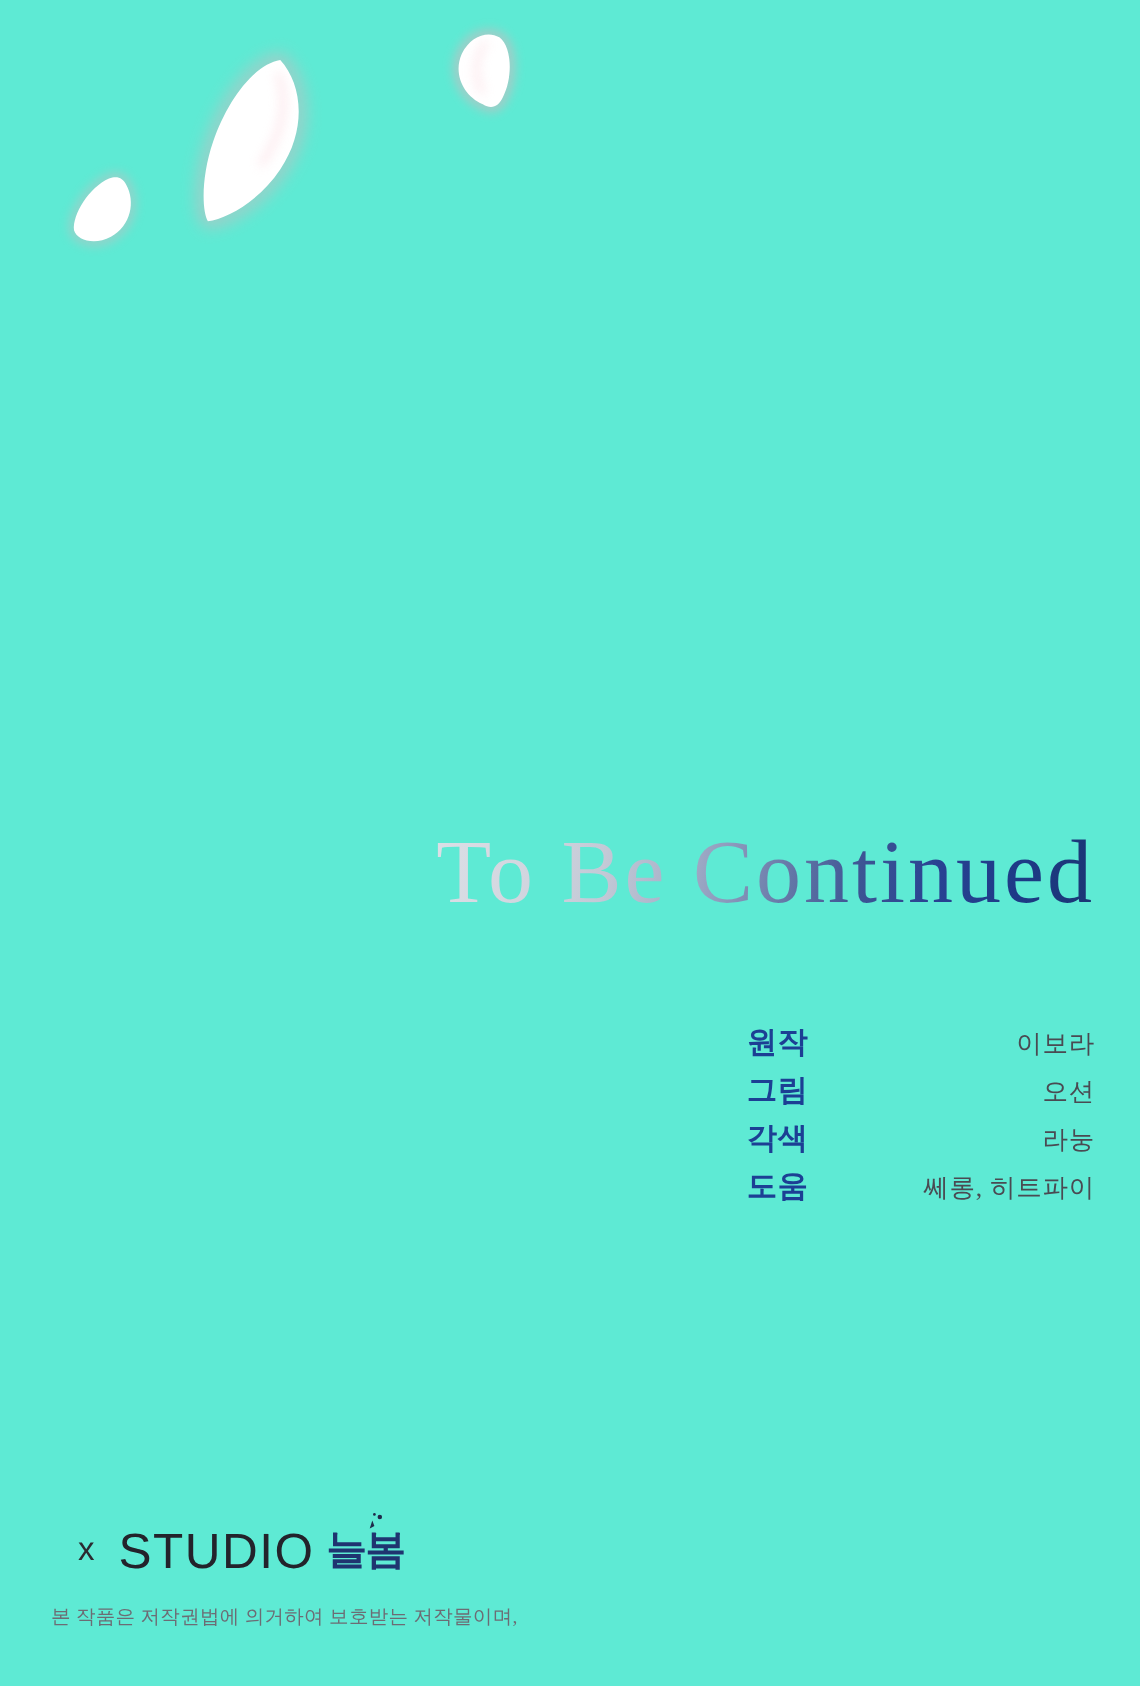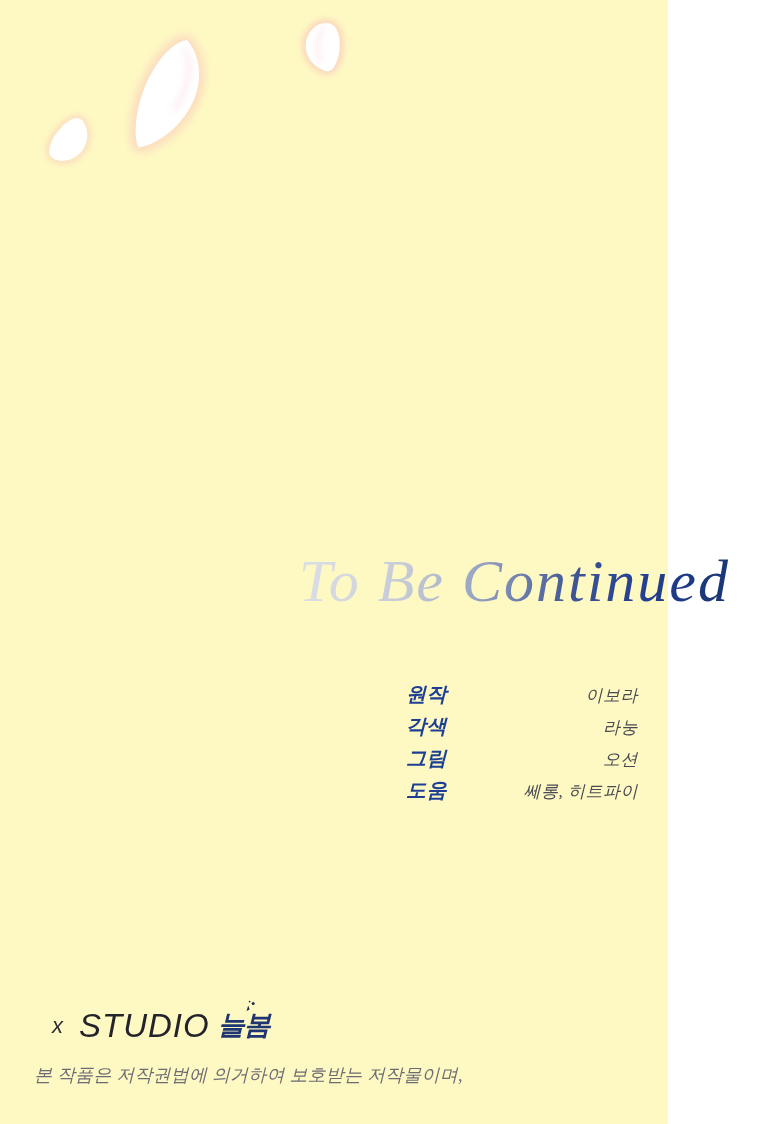--- a/index.html
+++ b/index.html
@@ -4,23 +4,22 @@
 <style>
   * { margin:0; padding:0; box-sizing:border-box; }
   html, body {
     width:760px; height:1124px;
     background:#ffffff;
     font-family:"Liberation Serif", serif;
     overflow:hidden;
   }
   .page {
     position:relative;
-    width:668px; height:1124px;
-    background:#fef9c3;
-    font-style:italic;
+    width:760px; height:1124px;
+    background:#5eead4;
   }
 
   
   .petals {
     position:absolute;
     left:0; top:0;
     width:460px; height:210px;
     pointer-events:none;
   }
 
@@ -139,21 +138,21 @@
     font-weight:700;
     color:#1f3470;
     letter-spacing:-1px;
     line-height:1;
     margin-left:8px;
   }
 
   
   .copyright {
     font-family:"Liberation Serif", serif;
-    font-size:18px;
+    font-size:13px;
     font-weight:400;
     color:#6c6c74;
     line-height:1.45;
     letter-spacing:0.2px;
   }
   .copyright div { white-space:nowrap; }
 </style>
 </head>
 <body>
 
@@ -190,26 +189,26 @@
   <div class="tbc-wrap">
     <span class="tbc">To Be Continued</span>
   </div>
 
   <div class="credits">
     <div class="credit-row">
       <span class="credit-label">원작</span>
       <span class="credit-value">이보라</span>
     </div>
     <div class="credit-row">
+      <span class="credit-label">그림</span>
+      <span class="credit-value">오션</span>
+    </div>
+    <div class="credit-row">
       <span class="credit-label">각색</span>
       <span class="credit-value">라눙</span>
-    </div>
-    <div class="credit-row">
-      <span class="credit-label">그림</span>
-      <span class="credit-value">오션</span>
     </div>
     <div class="credit-row">
       <span class="credit-label">도움</span>
       <span class="credit-value">쎄롱, 히트파이</span>
     </div>
   </div>
 
   <div class="footer">
     <div class="logo-row">
       <span class="logo-x">x</span>

